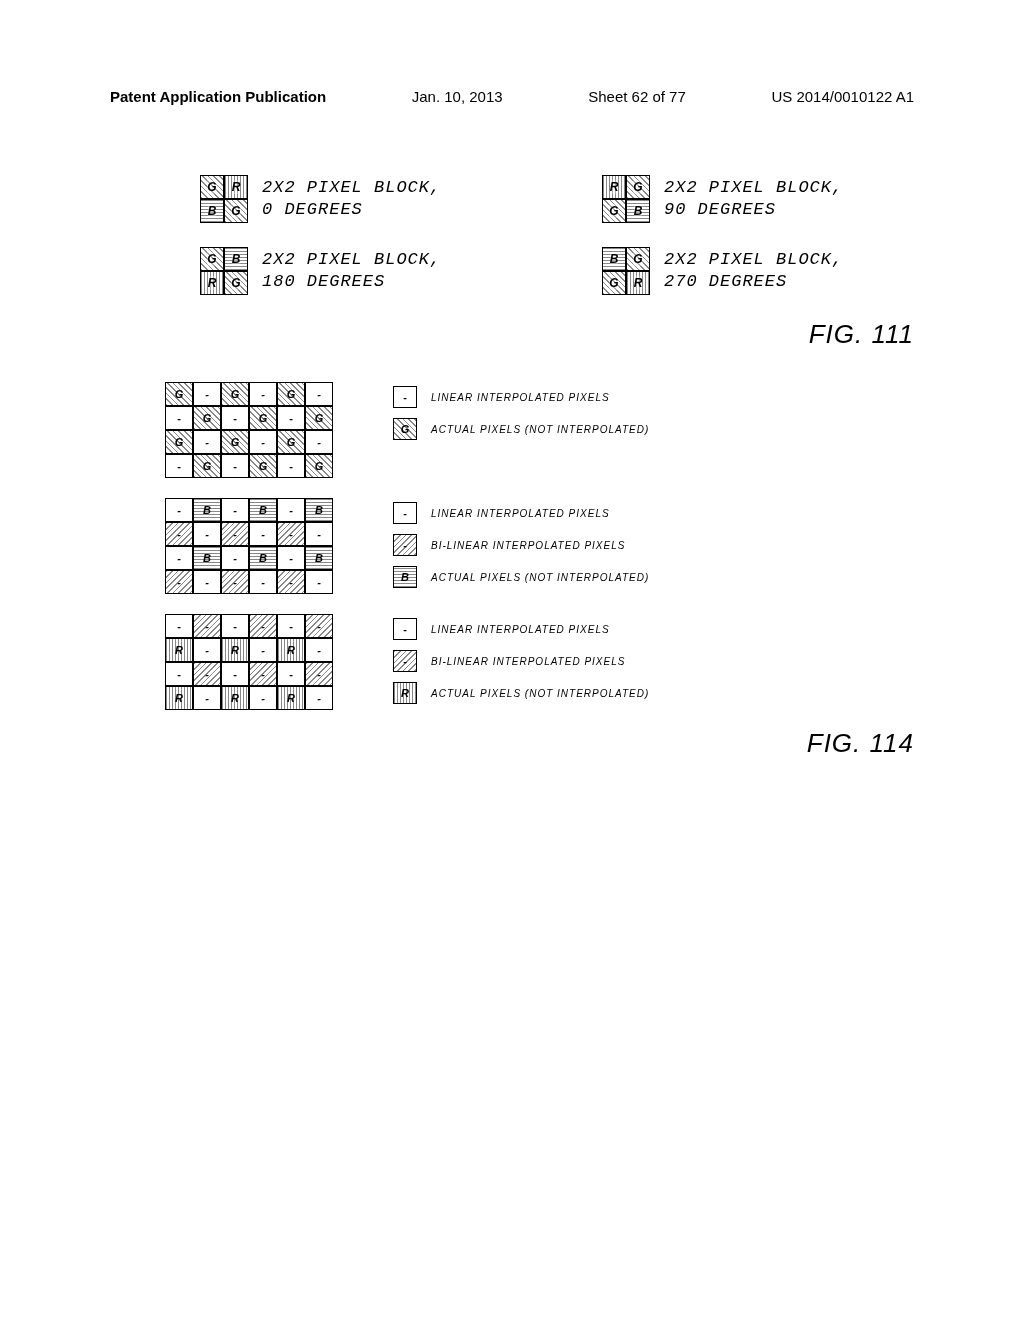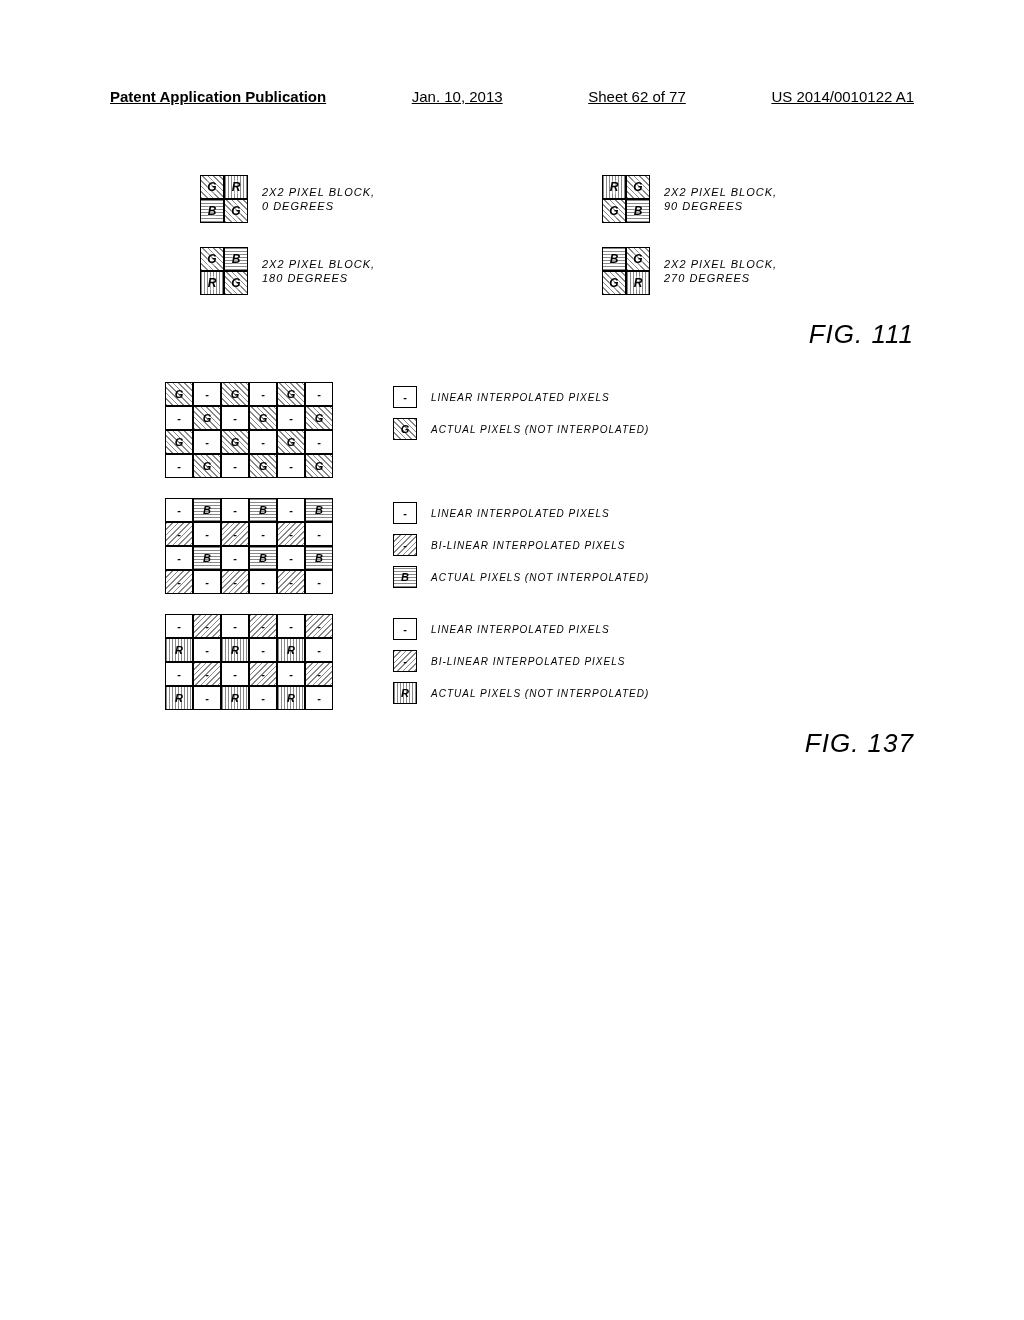--- a/index.html
+++ b/index.html
@@ -10,21 +10,20 @@
     font-family: Arial, sans-serif;
     background: #fff;
     color: #000;
     position: relative;
   }
   .header {
     display: flex;
     justify-content: space-between;
     padding: 88px 110px 0 110px;
     font-size: 15px;
-    text-decoration: underline;
   }
   .header .left { font-weight: bold; }
   .content {
     padding: 30px 110px 0 110px;
   }
   .handwritten {
     font-family: "Comic Sans MS", cursive, sans-serif;
     font-style: italic;
     letter-spacing: 1px;
   }
@@ -84,22 +83,23 @@
     background: repeating-linear-gradient(90deg, #888 0, #888 1px, #fff 1px, #fff 3px);
   }
   .hatch-horiz {
     background: repeating-linear-gradient(0deg, #888 0, #888 1px, #fff 1px, #fff 3px);
   }
   .hatch-diag2 {
     background: repeating-linear-gradient(135deg, #888 0, #888 1px, #fff 1px, #fff 4px);
   }
   .plain { background: #fff; }
   .block-label {
-    font-size: 11px;
+    font-size: 17px;
     line-height: 1.3;
+    font-family: Liberation Mono, monospace;
   }
   
   .fig-section {
     display: flex;
     gap: 60px;
     align-items: flex-start;
     margin-top: 20px;
   }
   .grid6x4 {
     display: grid;
@@ -535,16 +535,16 @@
             <div class="legend-text handwritten">BI-LINEAR INTERPOLATED PIXELS</div>
           </div>
           <div class="legend-row">
             <div class="swatch hatch-vert">
               <span>R</span>
             </div>
             <div class="legend-text handwritten">ACTUAL PIXELS (NOT INTERPOLATED)</div>
           </div>
         </div>
     </div>
-    <div class="fig-caption handwritten">FIG. 137</div>
+    <div class="fig-caption handwritten">FIG. 114</div>
   </div>
 
 </div>
 
 </body></html>

